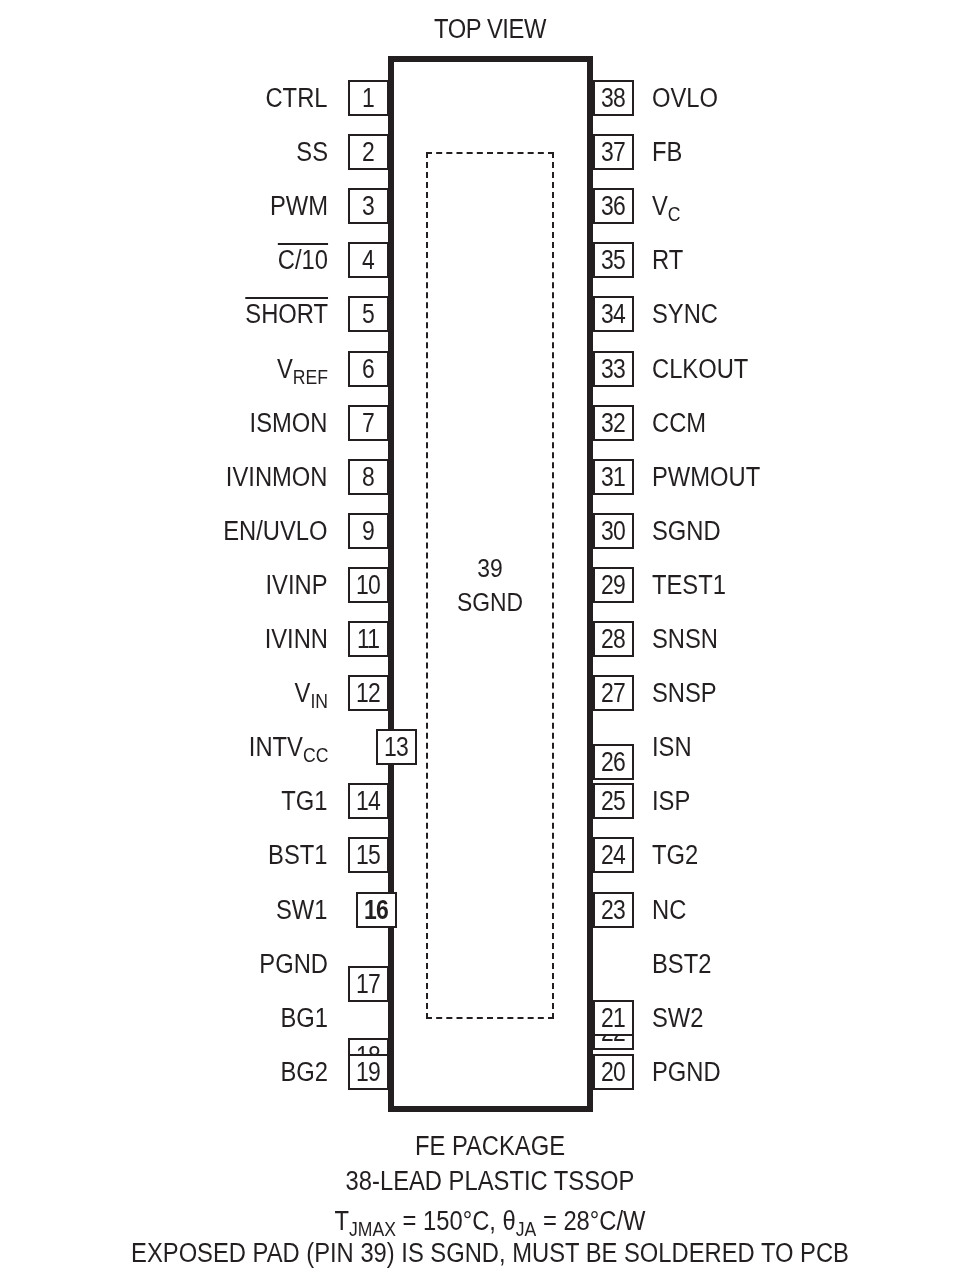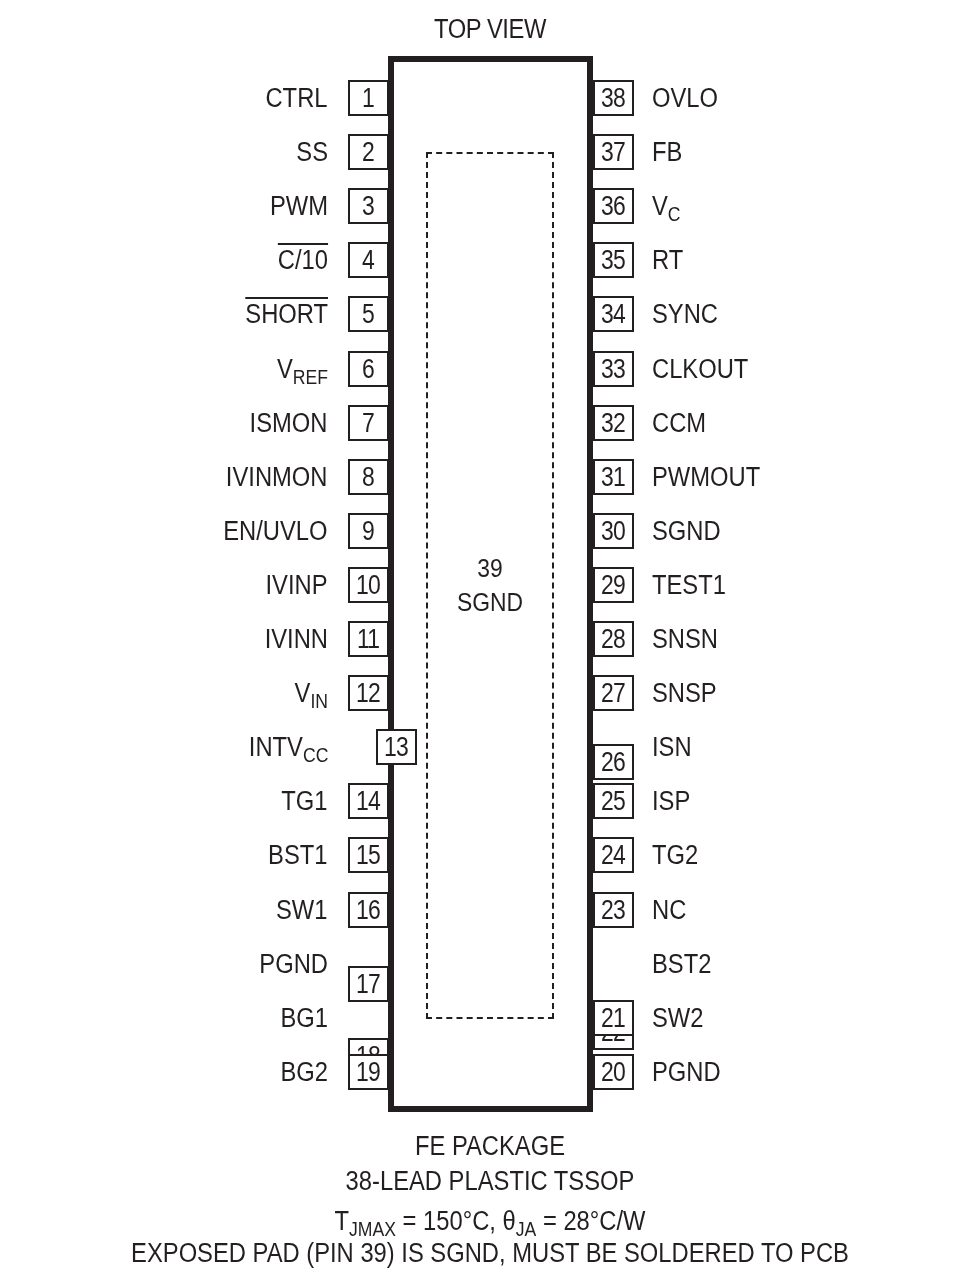--- a/index.html
+++ b/index.html
@@ -60,21 +60,21 @@
     <div class="pinbox" style="top: 621px; left: 348px;"><span>11</span></div>
     <div class="lname" style="top: 621px;"><span>IVINN</span></div>
     <div class="pinbox" style="top: 675.1px; left: 348px;"><span>12</span></div>
     <div class="lname" style="top: 675.1px;"><span>V</span><span class="sub">IN</span></div>
     <div class="pinbox" style="top: 729.2px; left: 348px; margin-left: 28px;"><span>13</span></div>
     <div class="lname" style="top: 729.2px;"><span>INTV</span><span class="sub">CC</span></div>
     <div class="pinbox" style="top: 783.3px; left: 348px;"><span>14</span></div>
     <div class="lname" style="top: 783.3px;"><span>TG1</span></div>
     <div class="pinbox" style="top: 837.4px; left: 348px;"><span>15</span></div>
     <div class="lname" style="top: 837.4px;"><span>BST1</span></div>
-    <div class="pinbox" style="top: 891.5px; left: 348px;"><span>16</span></div>
+    <div class="pinbox" style="top: 891.5px; left: 356px; font-weight: bold;"><span>16</span></div>
     <div class="lname" style="top: 891.5px;"><span>SW1</span></div>
     <div class="pinbox" style="top: 945.6px; left: 348px; margin-top: 20px;"><span>17</span></div>
     <div class="lname" style="top: 945.6px;"><span>PGND</span></div>
     <div class="pinbox" style="top: 999.7px; left: 348px; margin-top: 38px;"><span>18</span></div>
     <div class="lname" style="top: 999.7px;"><span>BG1</span></div>
     <div class="pinbox" style="top: 1053.8px; left: 348px;"><span>19</span></div>
     <div class="lname" style="top: 1053.8px;"><span>BG2</span></div>
     <div class="pinbox" style="top: 80px; left: 593px;"><span>38</span></div>
     <div class="rname" style="top: 80px;"><span>OVLO</span></div>
     <div class="pinbox" style="top: 134.1px; left: 593px; text-decoration: underline;"><span>37</span></div>

